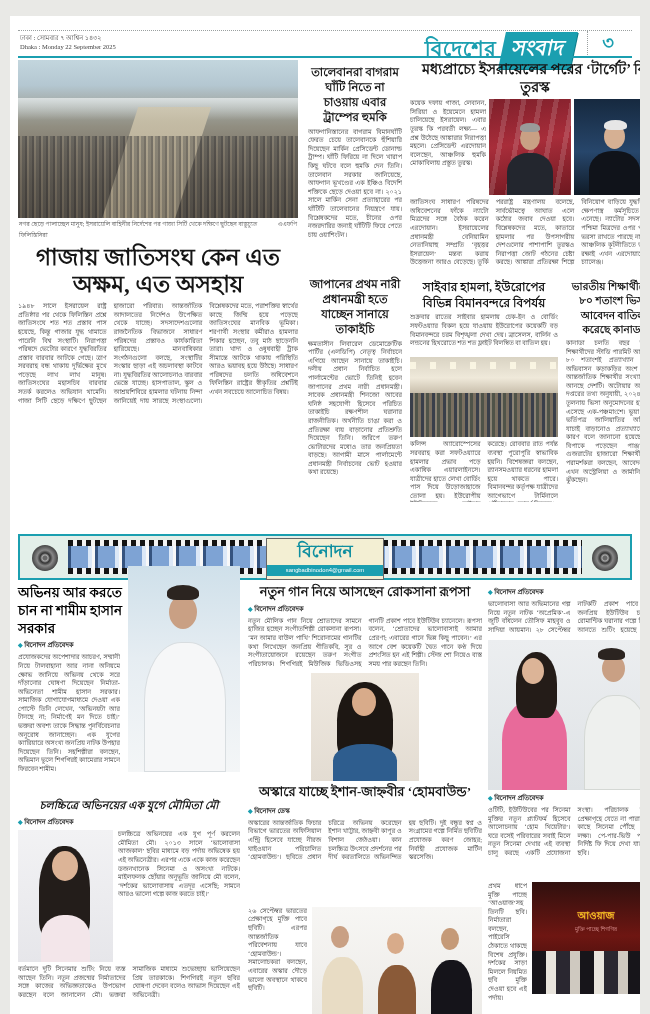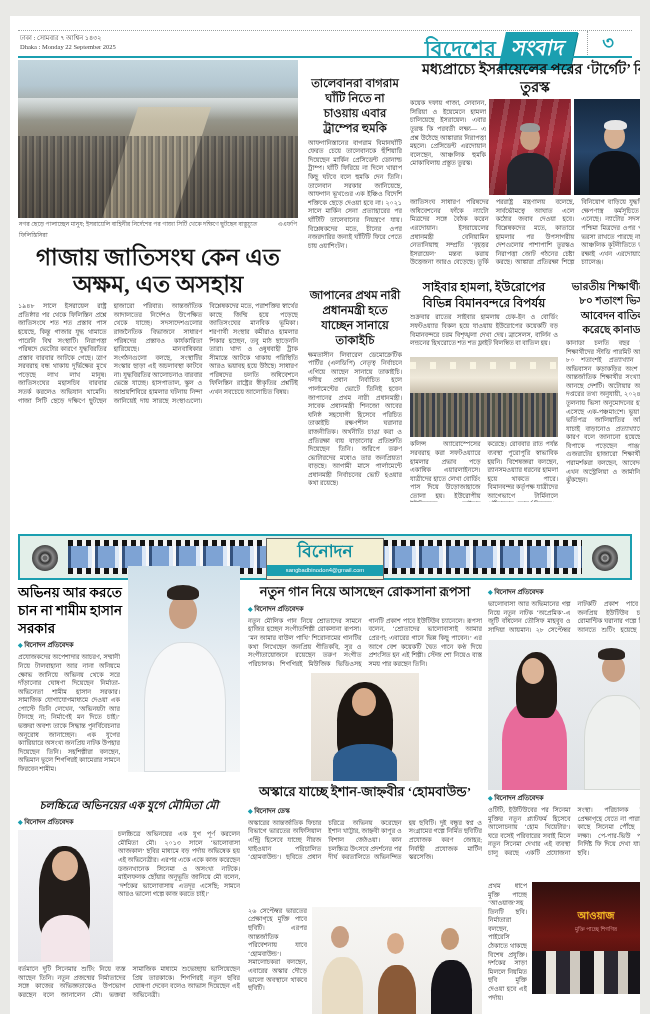--- a/index.html
+++ b/index.html
@@ -21,21 +21,21 @@
   .body-txt{font-size:6.4px;line-height:1.34;color:#333;overflow:hidden;margin:0;}
   .cols2{column-count:2;column-gap:7px;}
   .cols3{column-count:3;column-gap:7px;}
   .byline{font-size:6.6px;font-weight:bold;color:#222;margin:2px 0 2px 0;}
   .byline .dia{color:#1b9fb0;font-size:6px;}
   
   .foreign{position:absolute;left:8px;right:8px;top:44px;height:472px;}
   .g-left{position:absolute;left:0;top:0;width:280px;height:472px;display:flex;flex-direction:column;}
   .caption-row{display:flex;justify-content:space-between;font-size:6px;color:#555;padding:1px 1px 0 1px;}
   .gaza-hl{font-size:23px;line-height:1.18;text-align:center;padding:3px 0 4px 0;}
-  .g-mid{position:absolute;left:290px;top:15px;width:94px;height:472px;display:flex;flex-direction:column;}
+  .g-mid{position:absolute;left:290px;top:4px;width:94px;height:472px;display:flex;flex-direction:column;}
   .mid-hl{font-size:11.5px;line-height:1.3;text-align:center;padding:1px 0 3px 0;}
   .g-right{position:absolute;left:392px;top:0;width:250px;height:472px;}
   .turkey-hl{font-size:14.5px;text-align:center;line-height:1.25;padding-bottom:3px;}
   .tr-row{display:flex;gap:3px;height:96px;margin-bottom:3px;}
   .subrow{display:flex;gap:8px;margin-top:4px;height:222px;}
   .cyber-hl{font-size:12px;text-align:center;line-height:1.3;padding-bottom:2px;}
   .canada-hl{font-size:10.5px;text-align:center;line-height:1.35;padding-bottom:2px;}
   
   .photo{position:relative;overflow:hidden;background:#c9c9c9;flex-shrink:0;}
   .ph-gaza{width:280px;height:158px;

